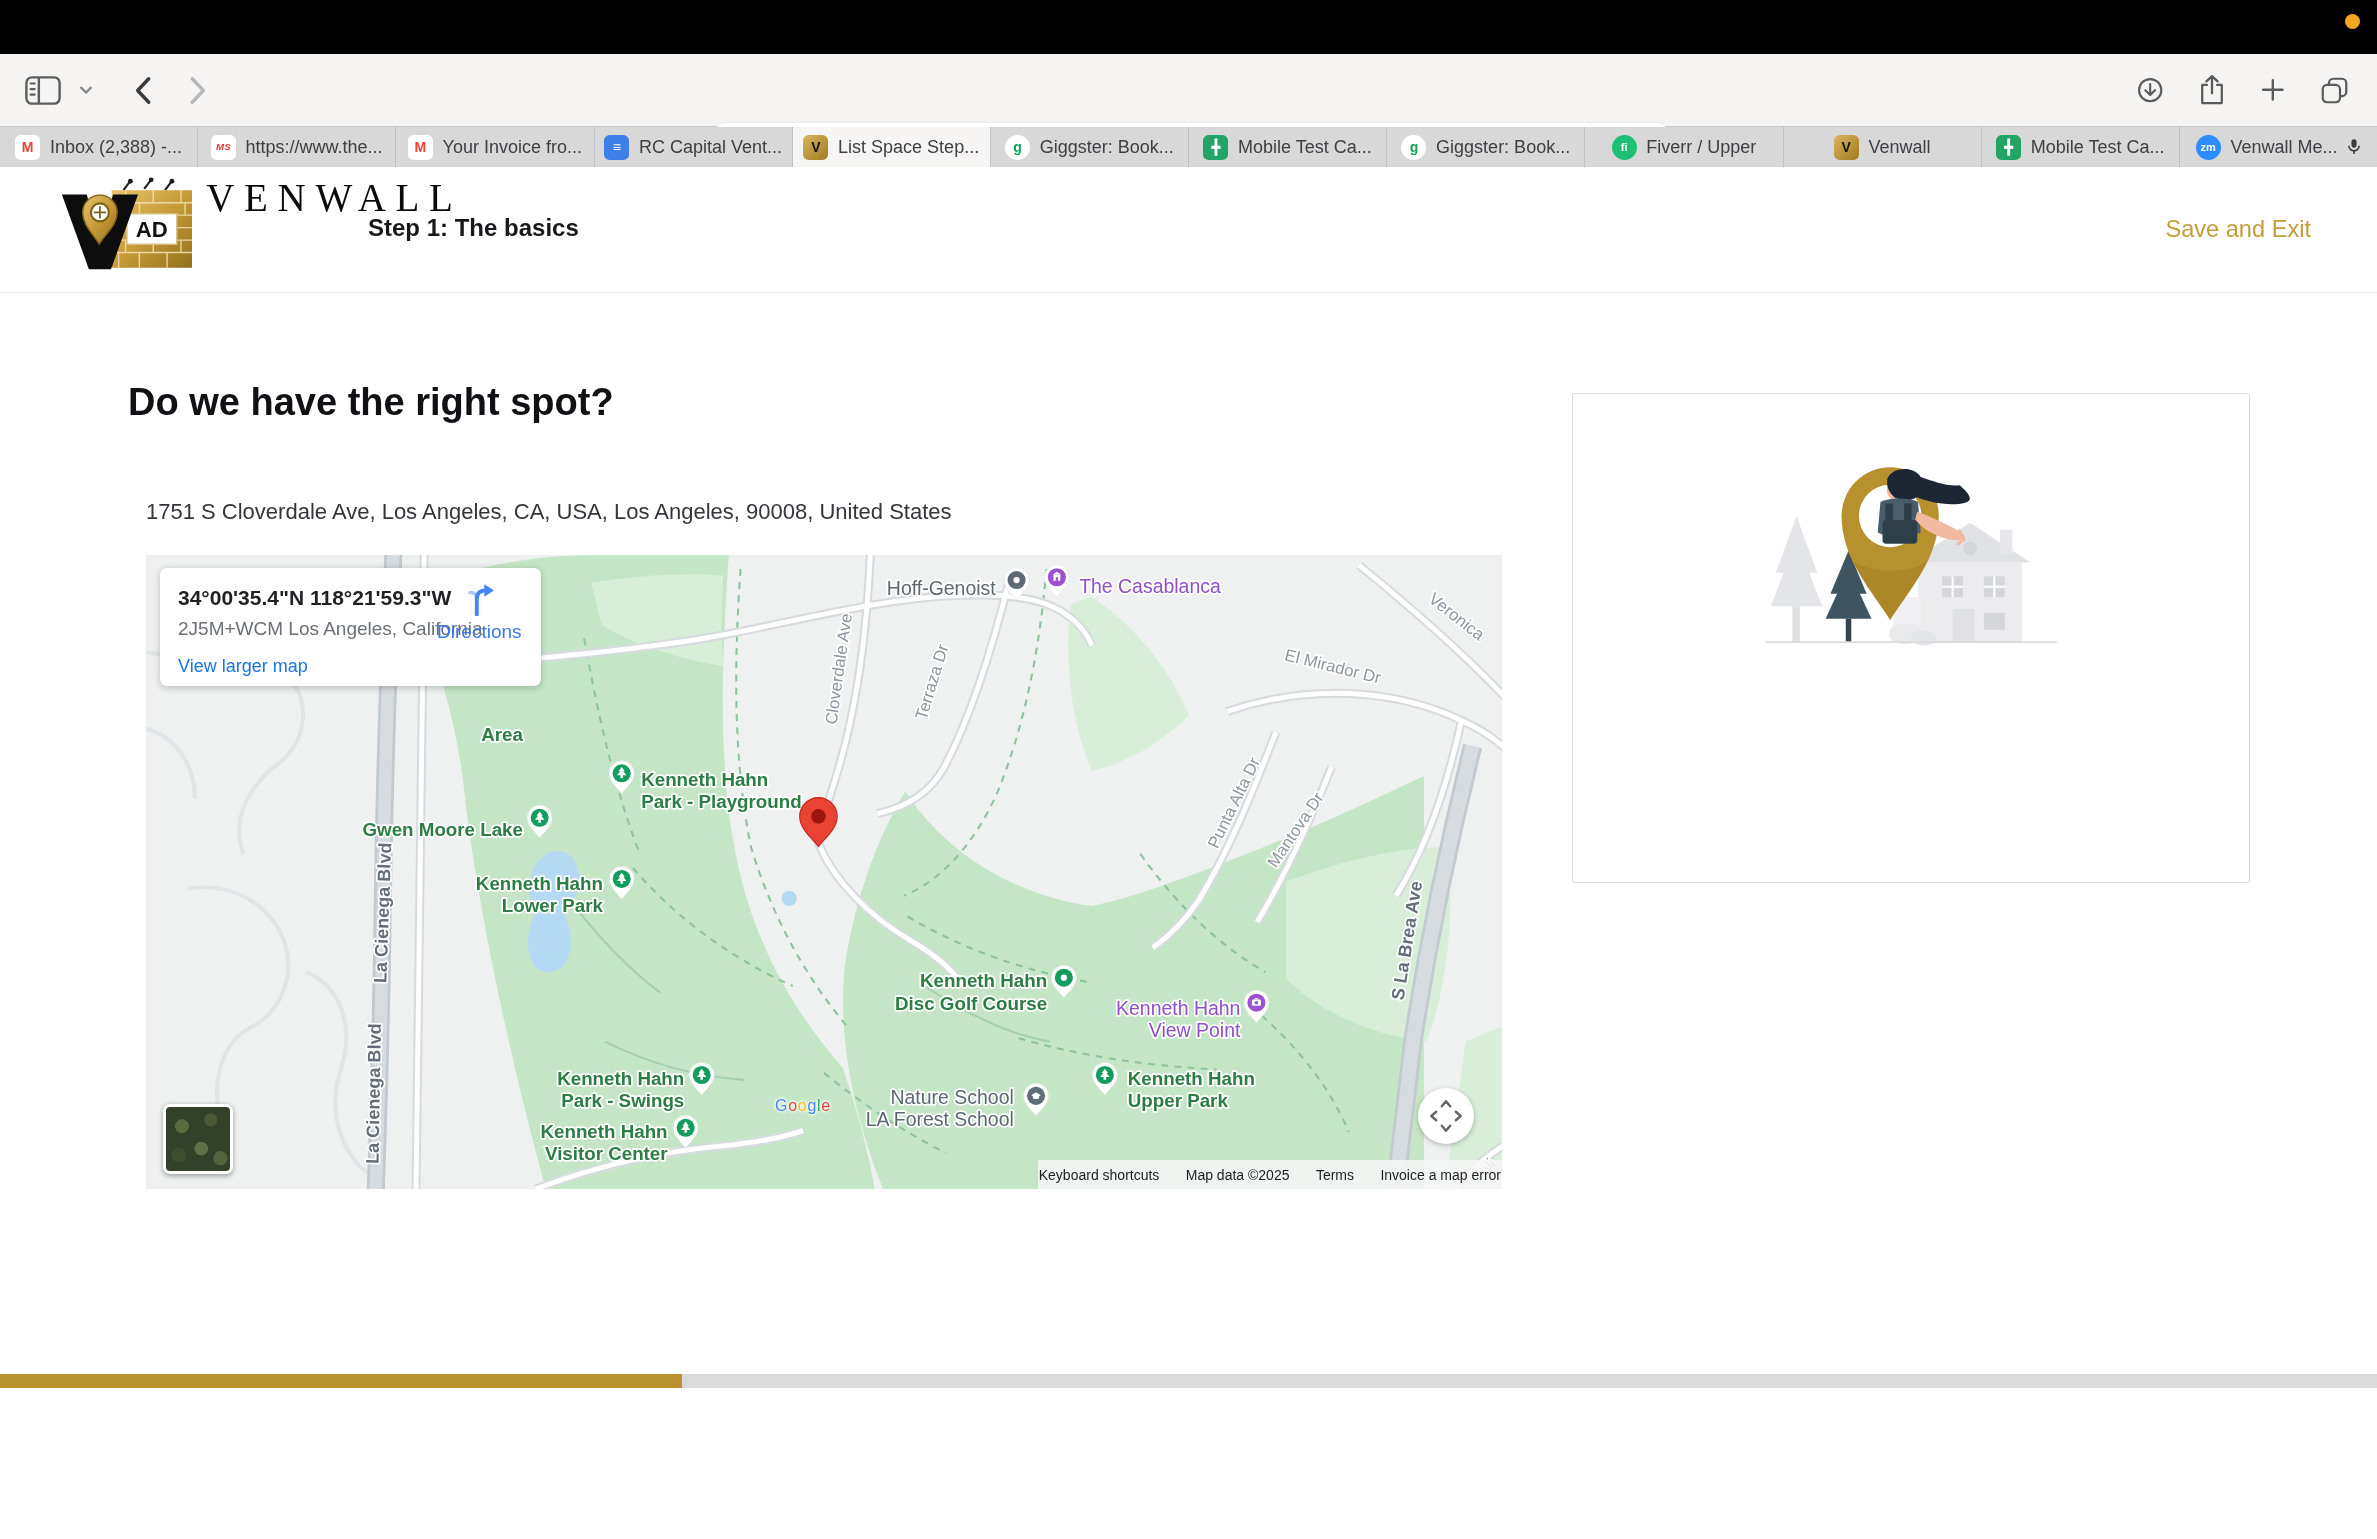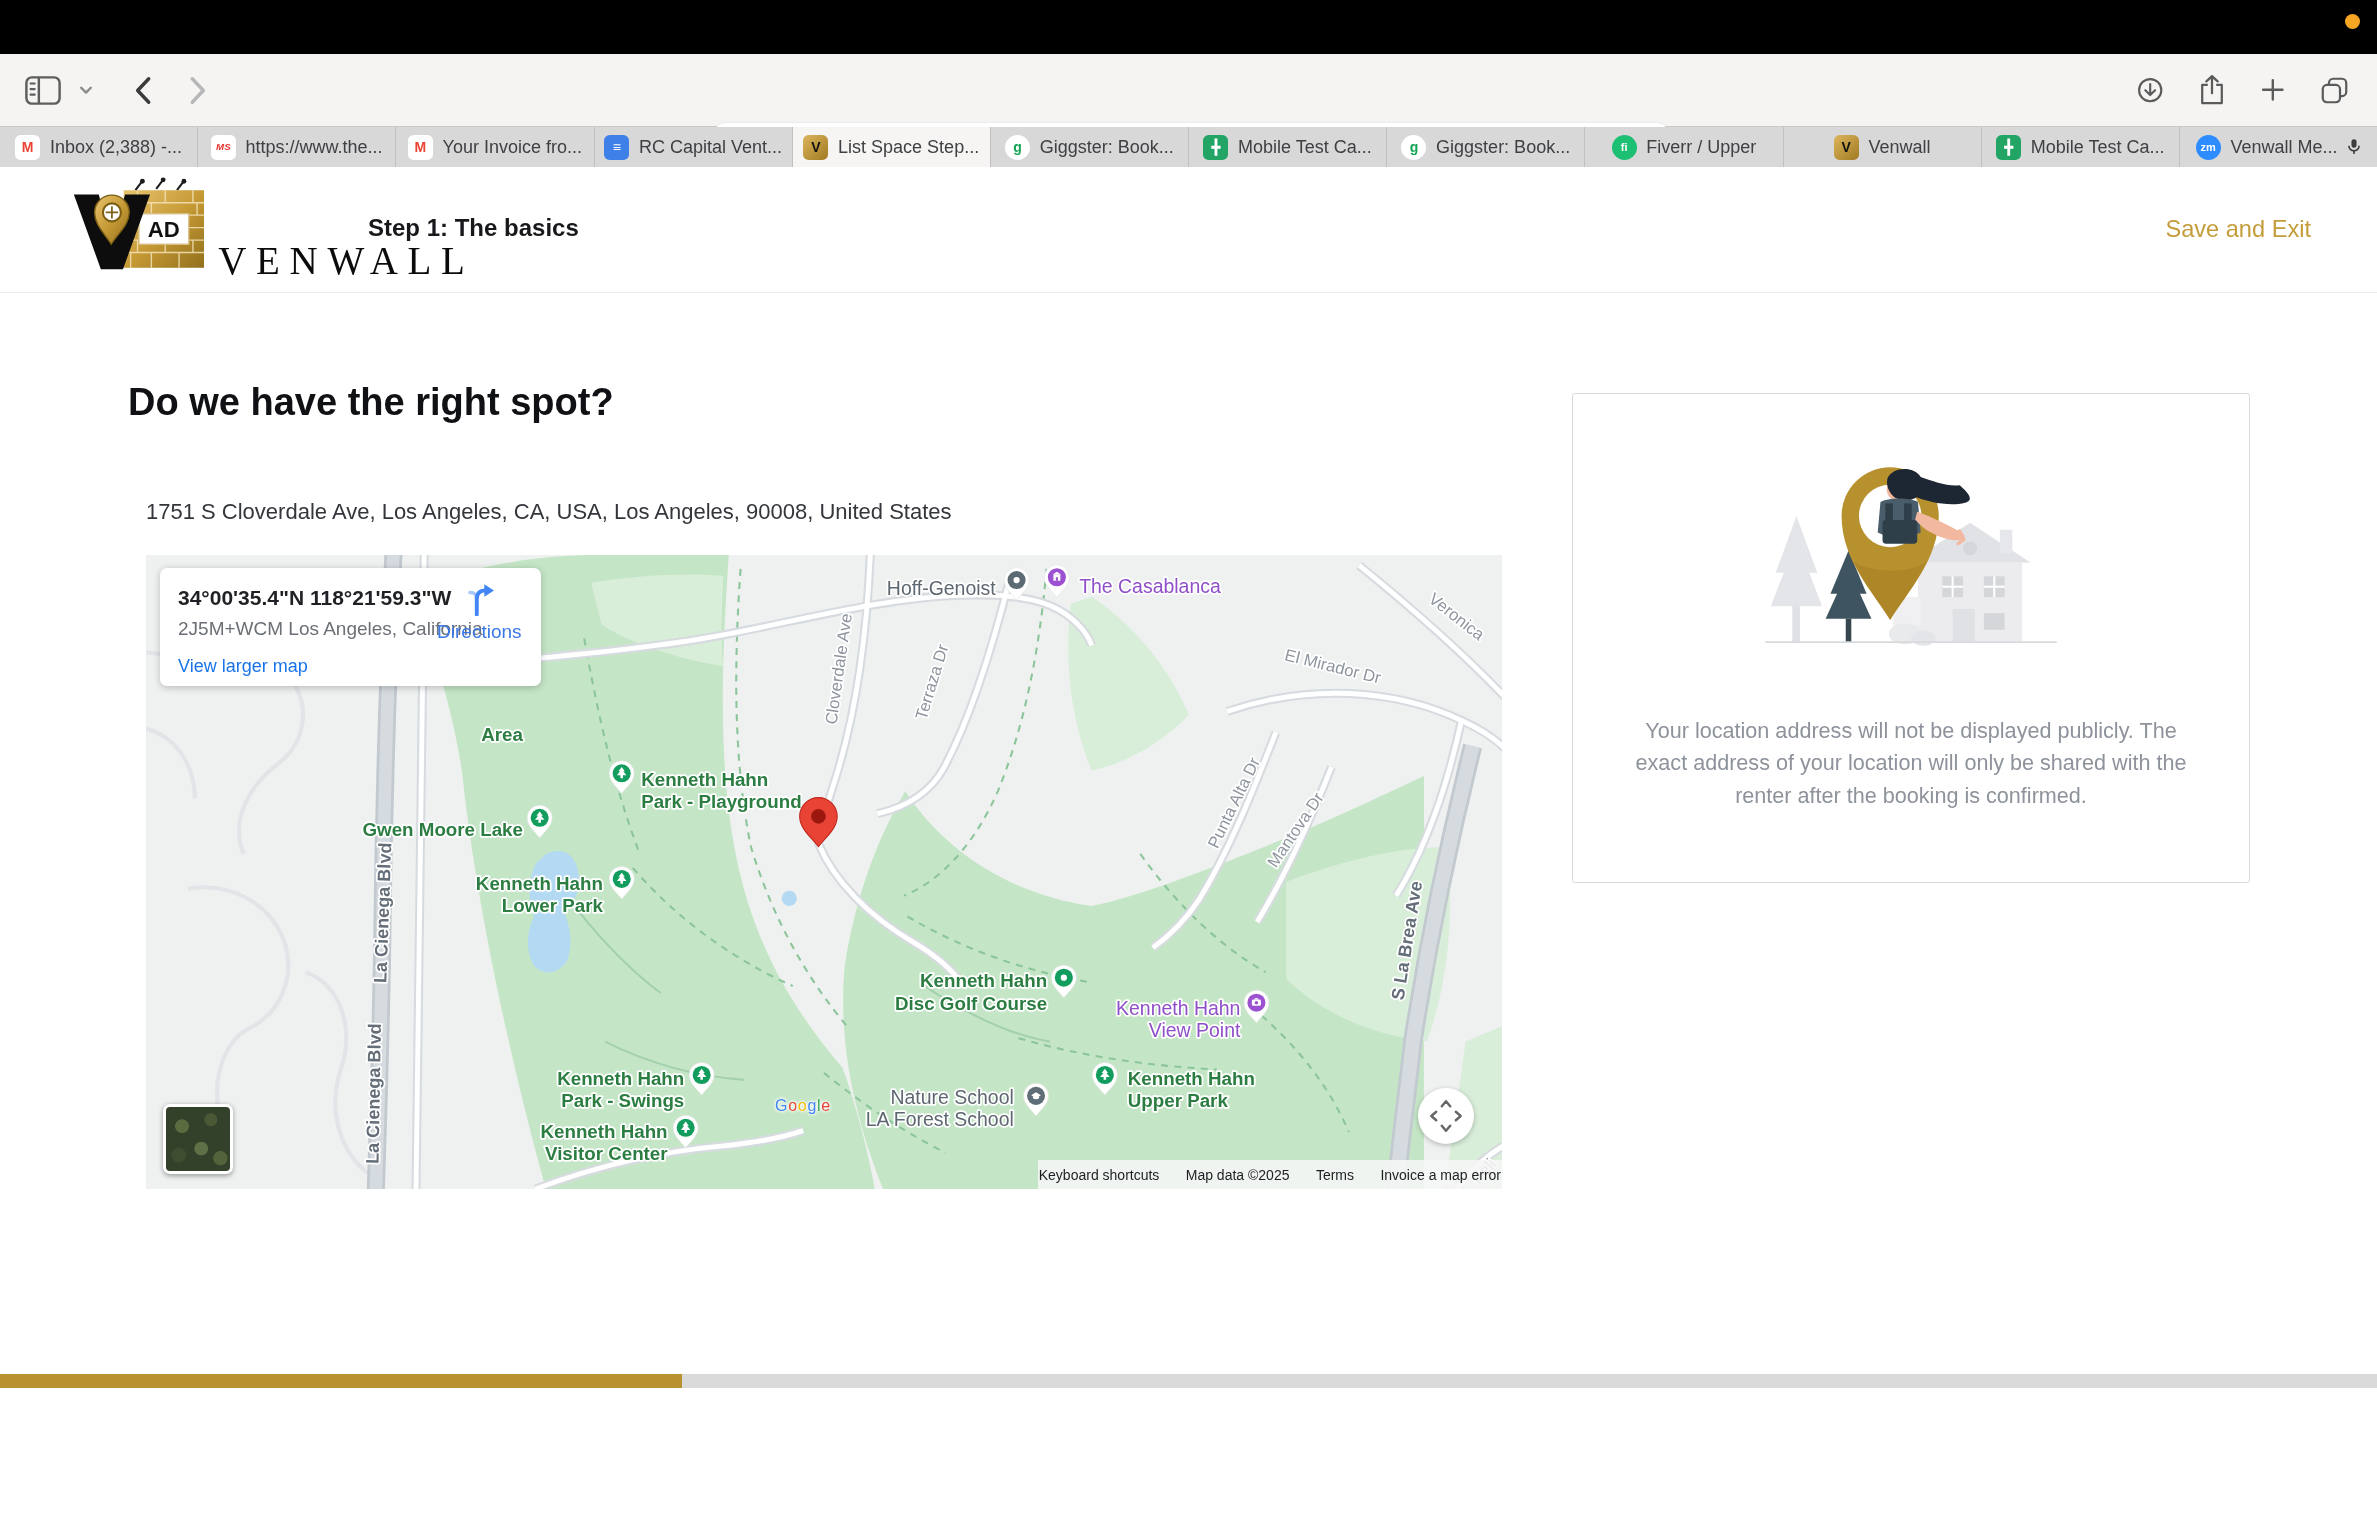--- a/index.html
+++ b/index.html
@@ -27,21 +27,21 @@
   
   .tabbar{position:absolute;left:0;top:127px;width:2377px;height:40px;background:#d8d8d9;display:flex;border-bottom:0.7px solid #bcbcbe;}
   .tab{flex:1 1 0;min-width:0;display:flex;align-items:center;justify-content:center;gap:9.7px;border-right:0.7px solid #c1c1c3;padding:0 7px;cursor:default;}
   .tab:last-child{border-right:none;}
   .tab.active{background:#f6f5f4;}
   .tab-label{font-size:18px;color:#3f4043;white-space:nowrap;overflow:hidden;}
   .fav{width:25px;height:25px;flex:0 0 25px;display:flex;align-items:center;justify-content:center;font-weight:bold;border-radius:5.6px;font-size:14px;line-height:1;}
   .fav.ci{border-radius:50%;}
   
   .site-header{position:absolute;left:0;top:167px;width:2377px;height:125px;background:#fff;border-bottom:1.4px solid #ececec;}
-  .logo-wrap{position:absolute;left:68px;top:8.3px;display:flex;align-items:flex-end;}
+  .logo-wrap{position:absolute;left:56px;top:8.3px;display:flex;align-items:flex-start;}
   .brand{font-family:"Liberation Serif",serif;font-size:39px;letter-spacing:9.7px;color:#0b0b0b;margin-left:4.2px;}
   .step-label{position:absolute;left:368px;top:47px;font-size:24px;font-weight:700;color:#17181b;}
   .save-exit{position:absolute;right:66px;top:49px;font-size:23.6px;color:#c49d3a;cursor:pointer;}
   
   .h1{position:absolute;left:128px;top:381px;font-size:38px;font-weight:700;color:#101114;}
   .address{position:absolute;left:146px;top:499px;font-size:22px;color:#33363b;}
   
   .map{position:absolute;left:146px;top:555px;width:1356px;height:634px;overflow:hidden;background:#eff1f1;}
   .map svg.base{position:absolute;left:0;top:0;}
   .m-label{font-family:"Liberation Sans",sans-serif;paint-order:stroke;stroke:#ffffff;stroke-width:5px;stroke-linejoin:round;}
@@ -558,21 +558,20 @@
 
     <circle cx="222" cy="80" r="17" fill="#f2b9a0"></circle>
     <path d="M206,64 C214,47 244,46 254,62 C272,68 292,76 310,74 C322,84 332,96 318,99 C294,105 264,97 248,91 C240,97 226,97 216,91 C208,84 204,74 206,64 Z" fill="#1d2733"></path>
     <path d="M196,98 C206,91 240,91 250,98 L254,142 C230,152 212,152 192,142 Z" fill="#4a5d6b"></path>
     <rect x="203" y="100" width="11" height="42" fill="#2e3f4a"></rect>
     <rect x="230" y="100" width="11" height="42" fill="#2e3f4a"></rect>
     <rect x="199" y="124" width="50" height="34" rx="5" fill="#2e3f4a"></rect>
     <path d="M249,112 C272,120 294,132 310,140 C318,144 320,150 313,152 C300,156 282,149 269,142 C259,137 251,129 246,123 Z" fill="#f2b9a0"></path>
     <path d="M310,140 L316,152 L308,158" stroke="#f2b9a0" stroke-width="5" fill="none" stroke-linecap="round"></path>
   </svg>
-  <div class="panel-text">Your location address will not be displayed publicly. The exact address of your location will only be shared with the renter after the booking is confirmed.</div>
 </div>
 
 <div class="progress">
   <div class="progress-fill" id="progress-fill" style="width: 28.7%;"></div>
 </div>
 
 <div class="bottom-bar">
   
   
 </div>

